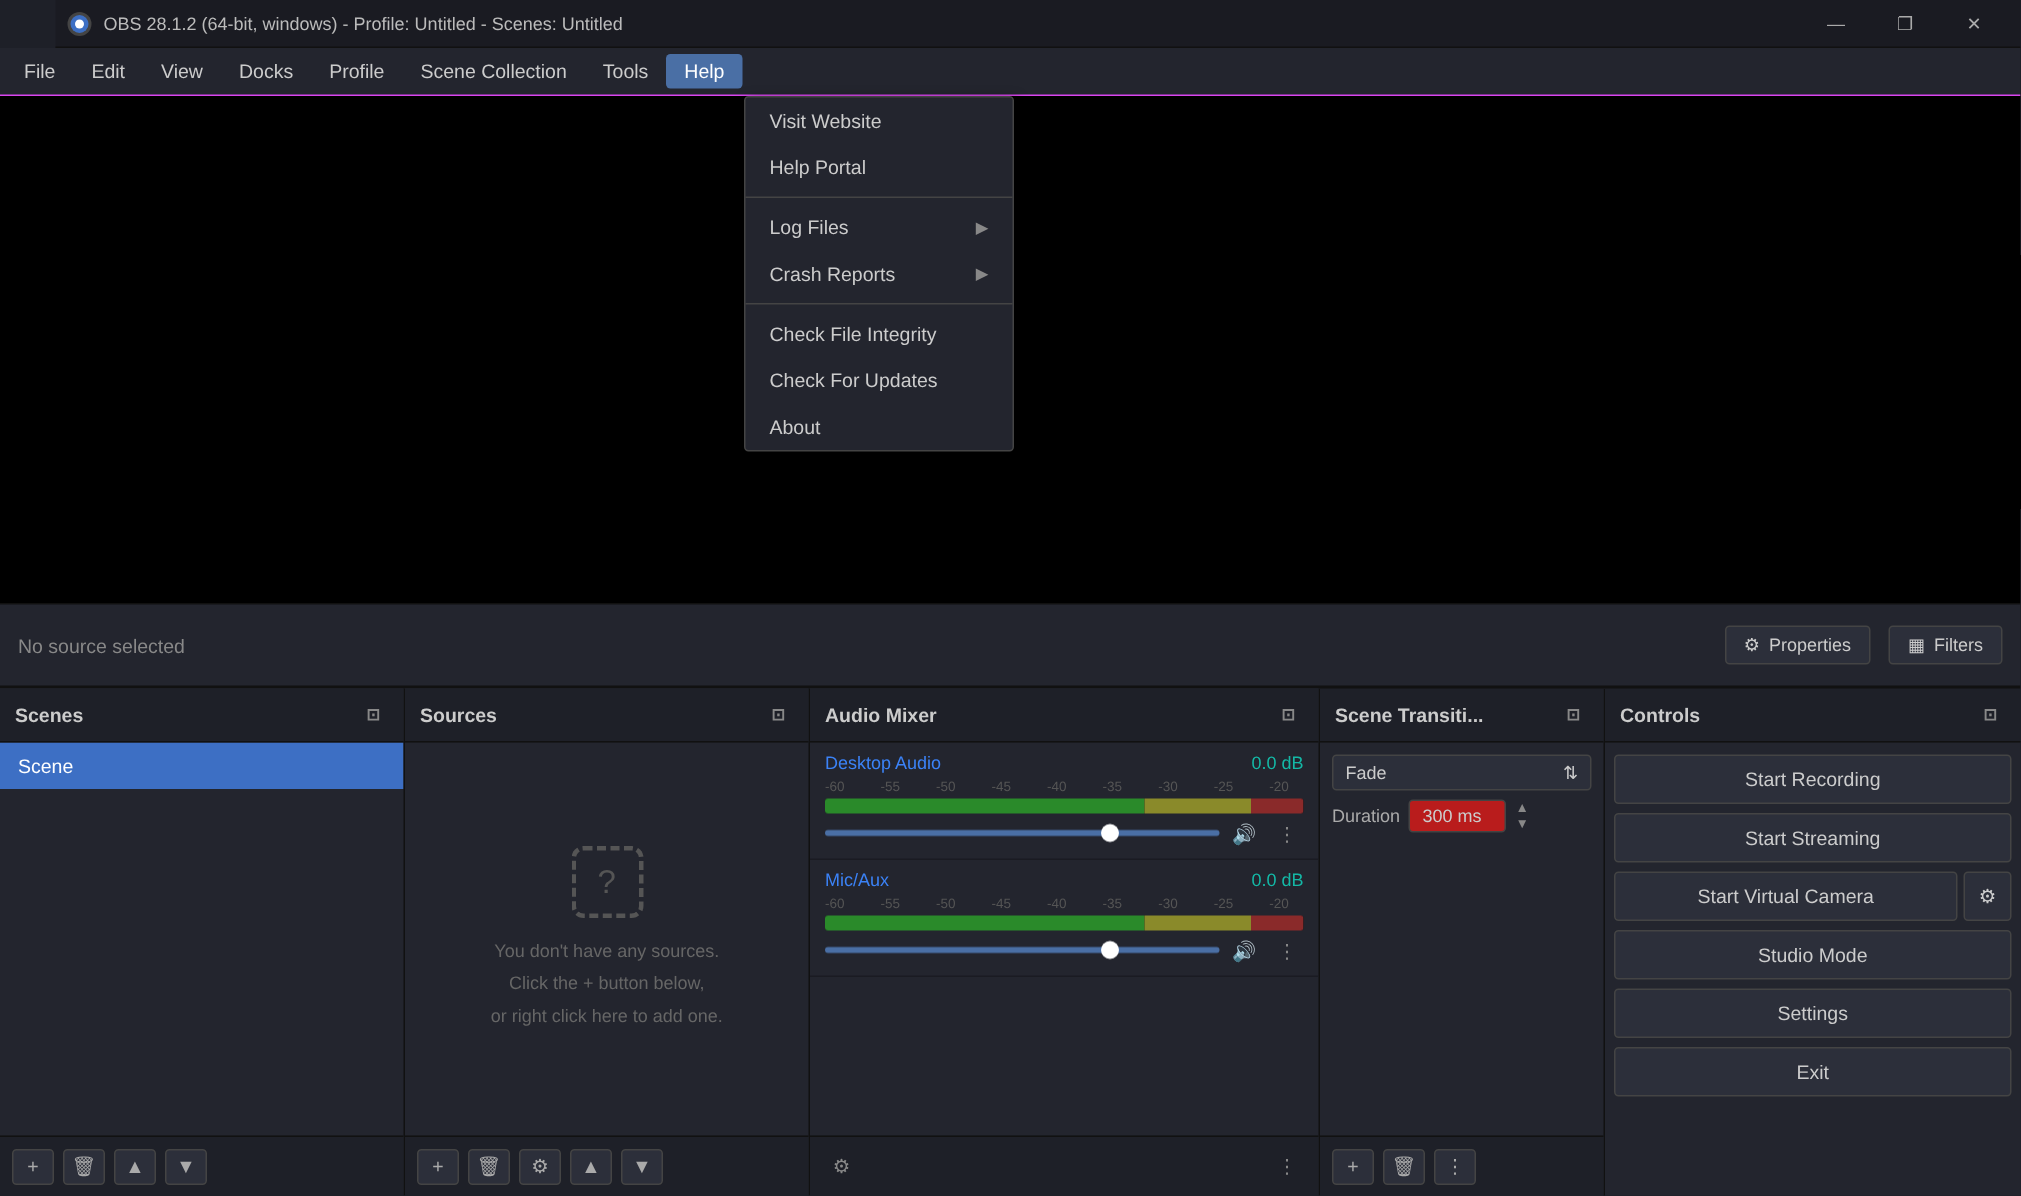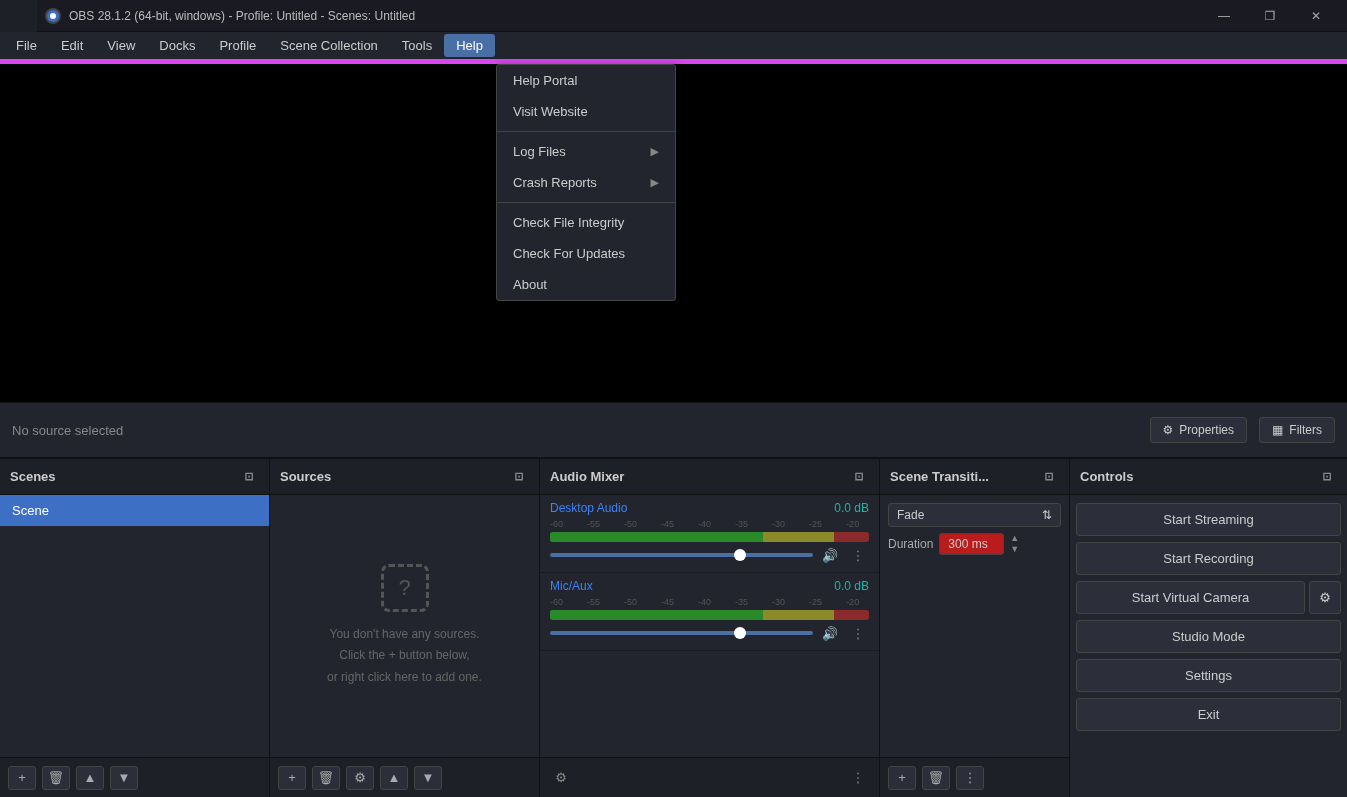--- a/index.html
+++ b/index.html
@@ -45,21 +45,21 @@
       color: #aaa;
     }
 
     
     #menubar {
       height: 32px;
       background: #23252e;
       display: flex;
       align-items: center;
       padding: 0 4px;
-      border-bottom: 5px solid #d946ef;
+      border-bottom: 1px solid #d946ef;
     }
     .menu-item {
       padding: 4px 12px;
       cursor: pointer;
       border-radius: 3px;
       color: #ccc;
       font-size: 13px;
     }
     .menu-item.active { background: #4a6fa5; color: #fff; }
 
@@ -443,24 +443,24 @@
   <div class="menu-item">View</div>
   <div class="menu-item">Docks</div>
   <div class="menu-item">Profile</div>
   <div class="menu-item">Scene Collection</div>
   <div class="menu-item">Tools</div>
   <div class="menu-item active">Help</div>
 </div>
 
 <div id="help-dropdown">
   <div class="dropdown-item">
+    <span>Visit Website</span>
+  </div>
+  <div class="dropdown-item">
     <span>Help Portal</span>
-  </div>
-  <div class="dropdown-item">
-    <span>Visit Website</span>
   </div>
   <div class="dropdown-separator"></div>
   <div class="dropdown-item">
     <span>Log Files</span>
     <span class="dropdown-arrow">▶</span>
   </div>
   <div class="dropdown-item">
     <span>Crash Reports</span>
     <span class="dropdown-arrow">▶</span>
   </div>
@@ -649,22 +649,22 @@
     </div>
 
     <div class="panel" id="controls-panel">
       <div class="panel-header">
         <span>Controls</span>
         <div class="panel-header-icons">
           <div class="panel-icon-btn">⊡</div>
         </div>
       </div>
       <div class="controls-body">
+        <div class="control-btn">Start Recording</div>
         <div class="control-btn">Start Streaming</div>
-        <div class="control-btn">Start Recording</div>
         <div class="control-btn-row">
           <div class="control-btn-main">Start Virtual Camera</div>
           <div class="control-btn-icon">
             <span>⚙</span>
           </div>
         </div>
         <div class="control-btn">Studio Mode</div>
         <div class="control-btn">Settings</div>
         <div class="control-btn">Exit</div>
       </div>

